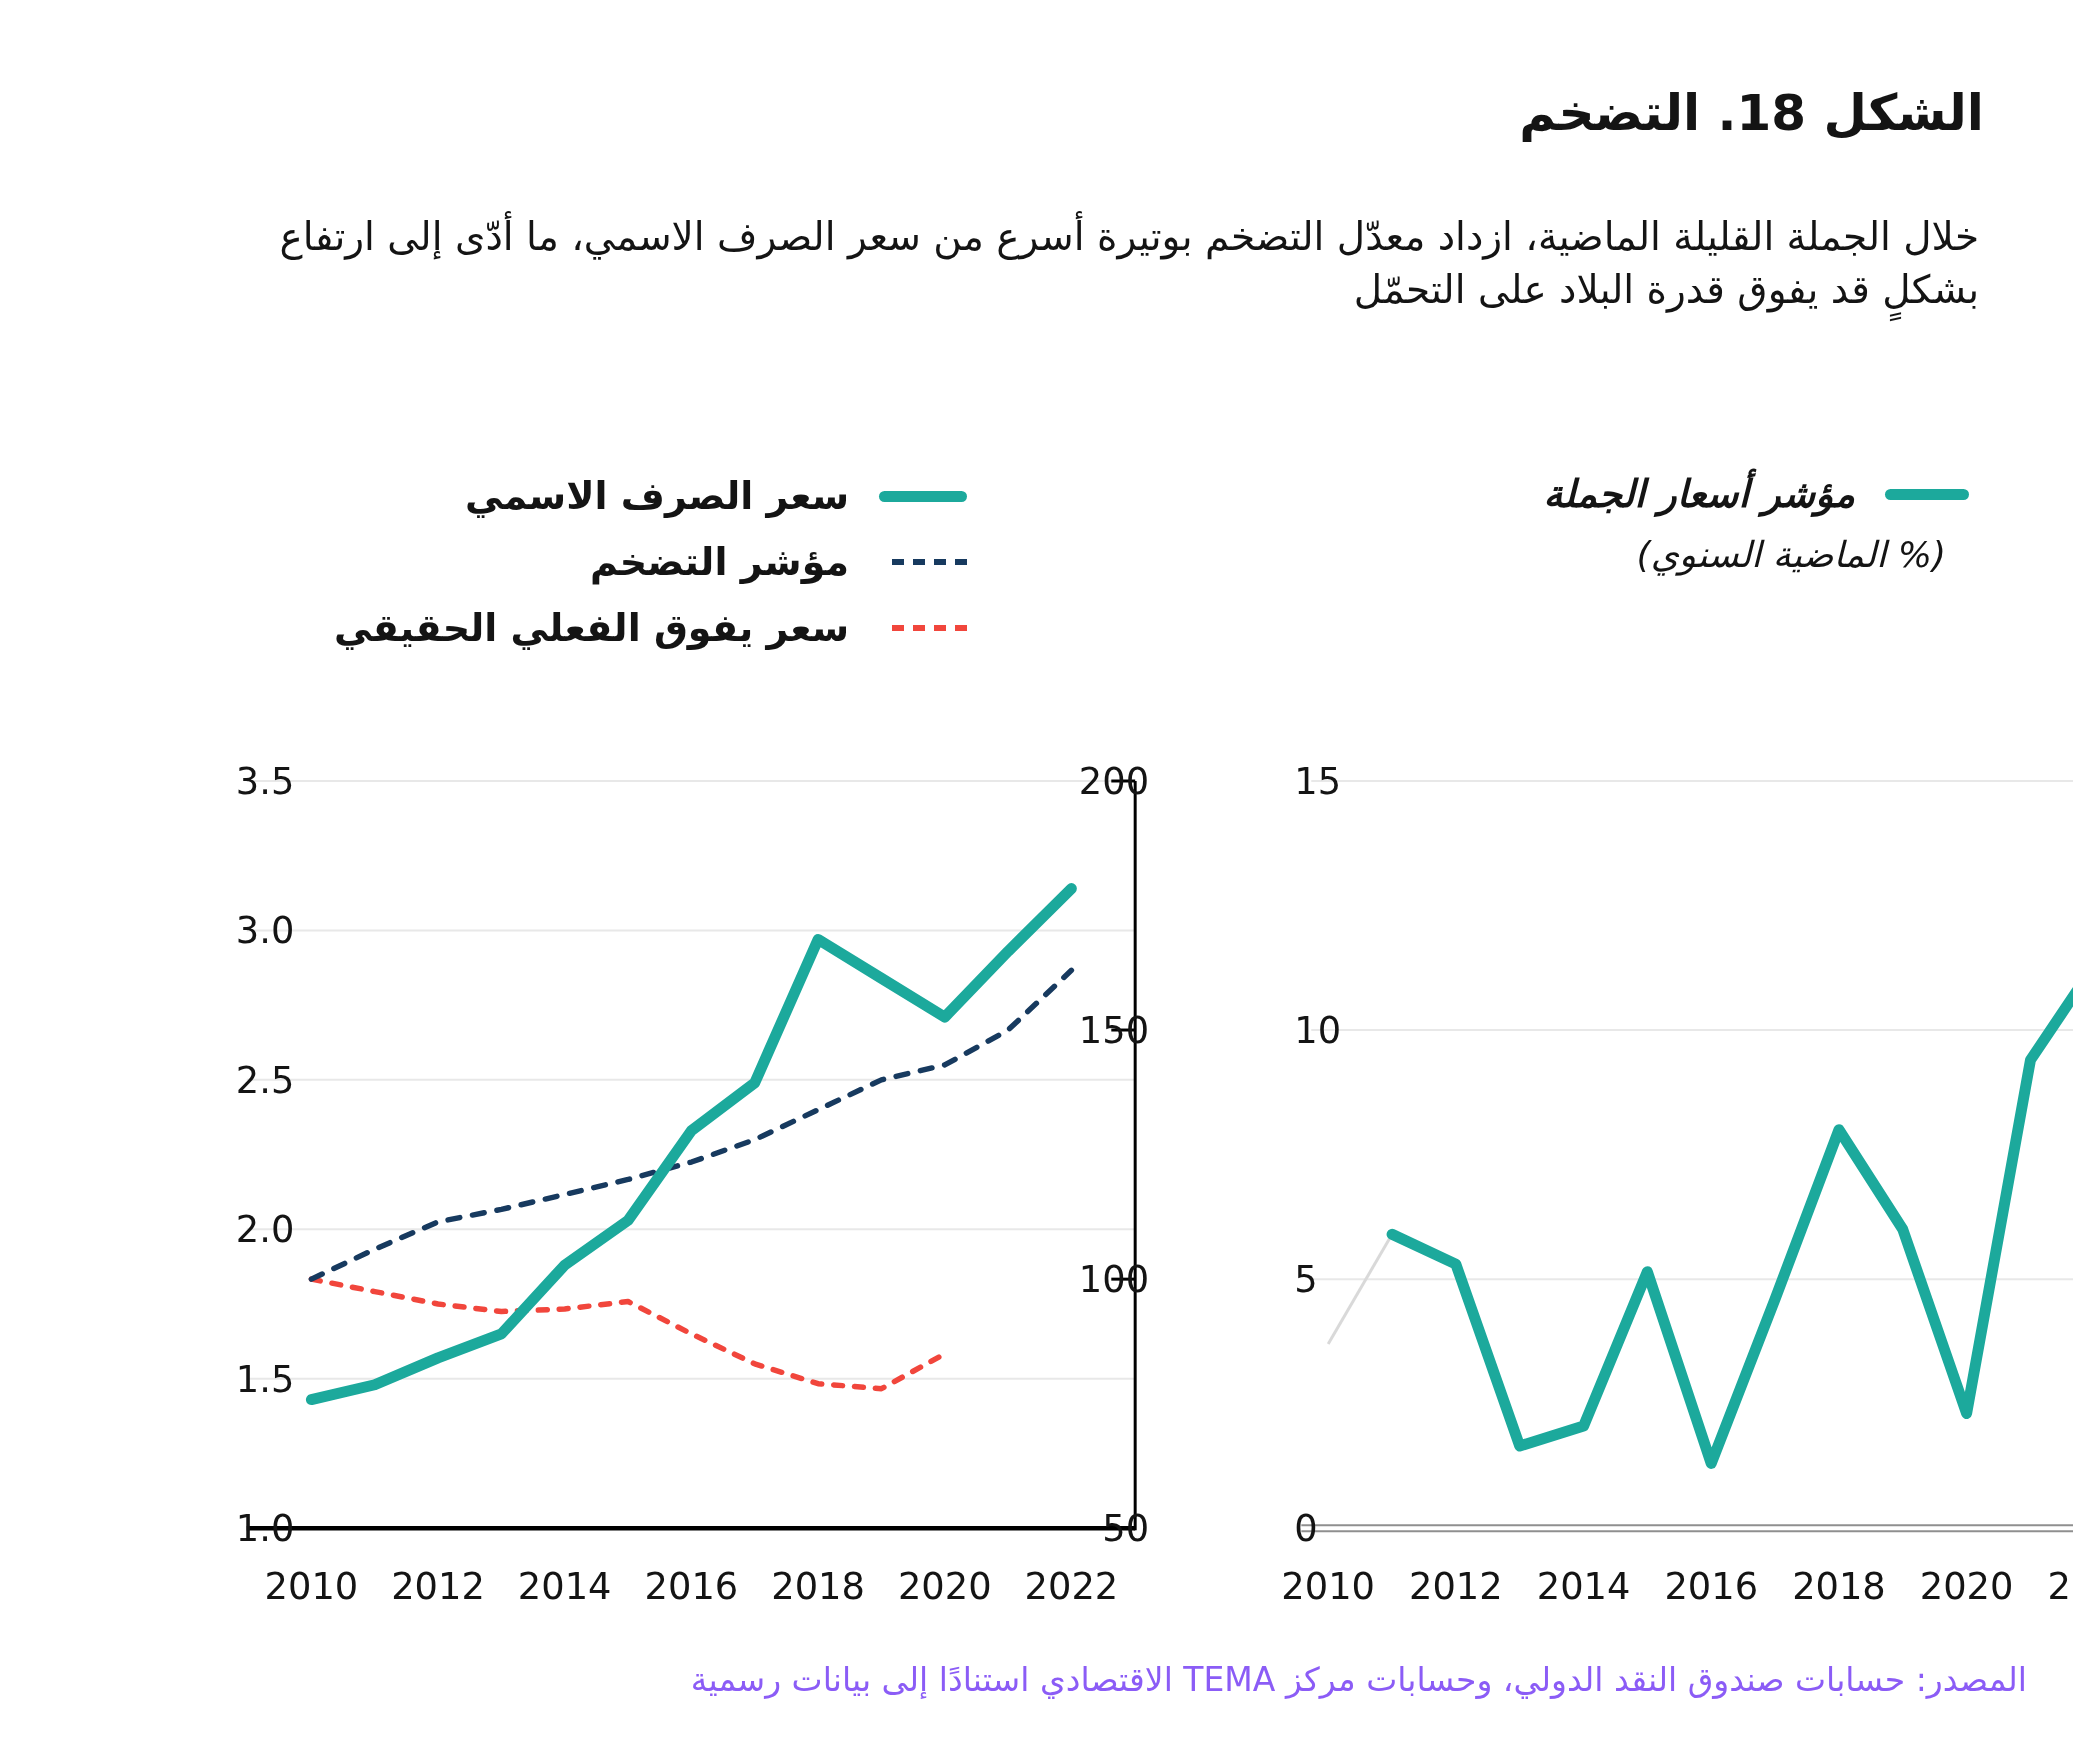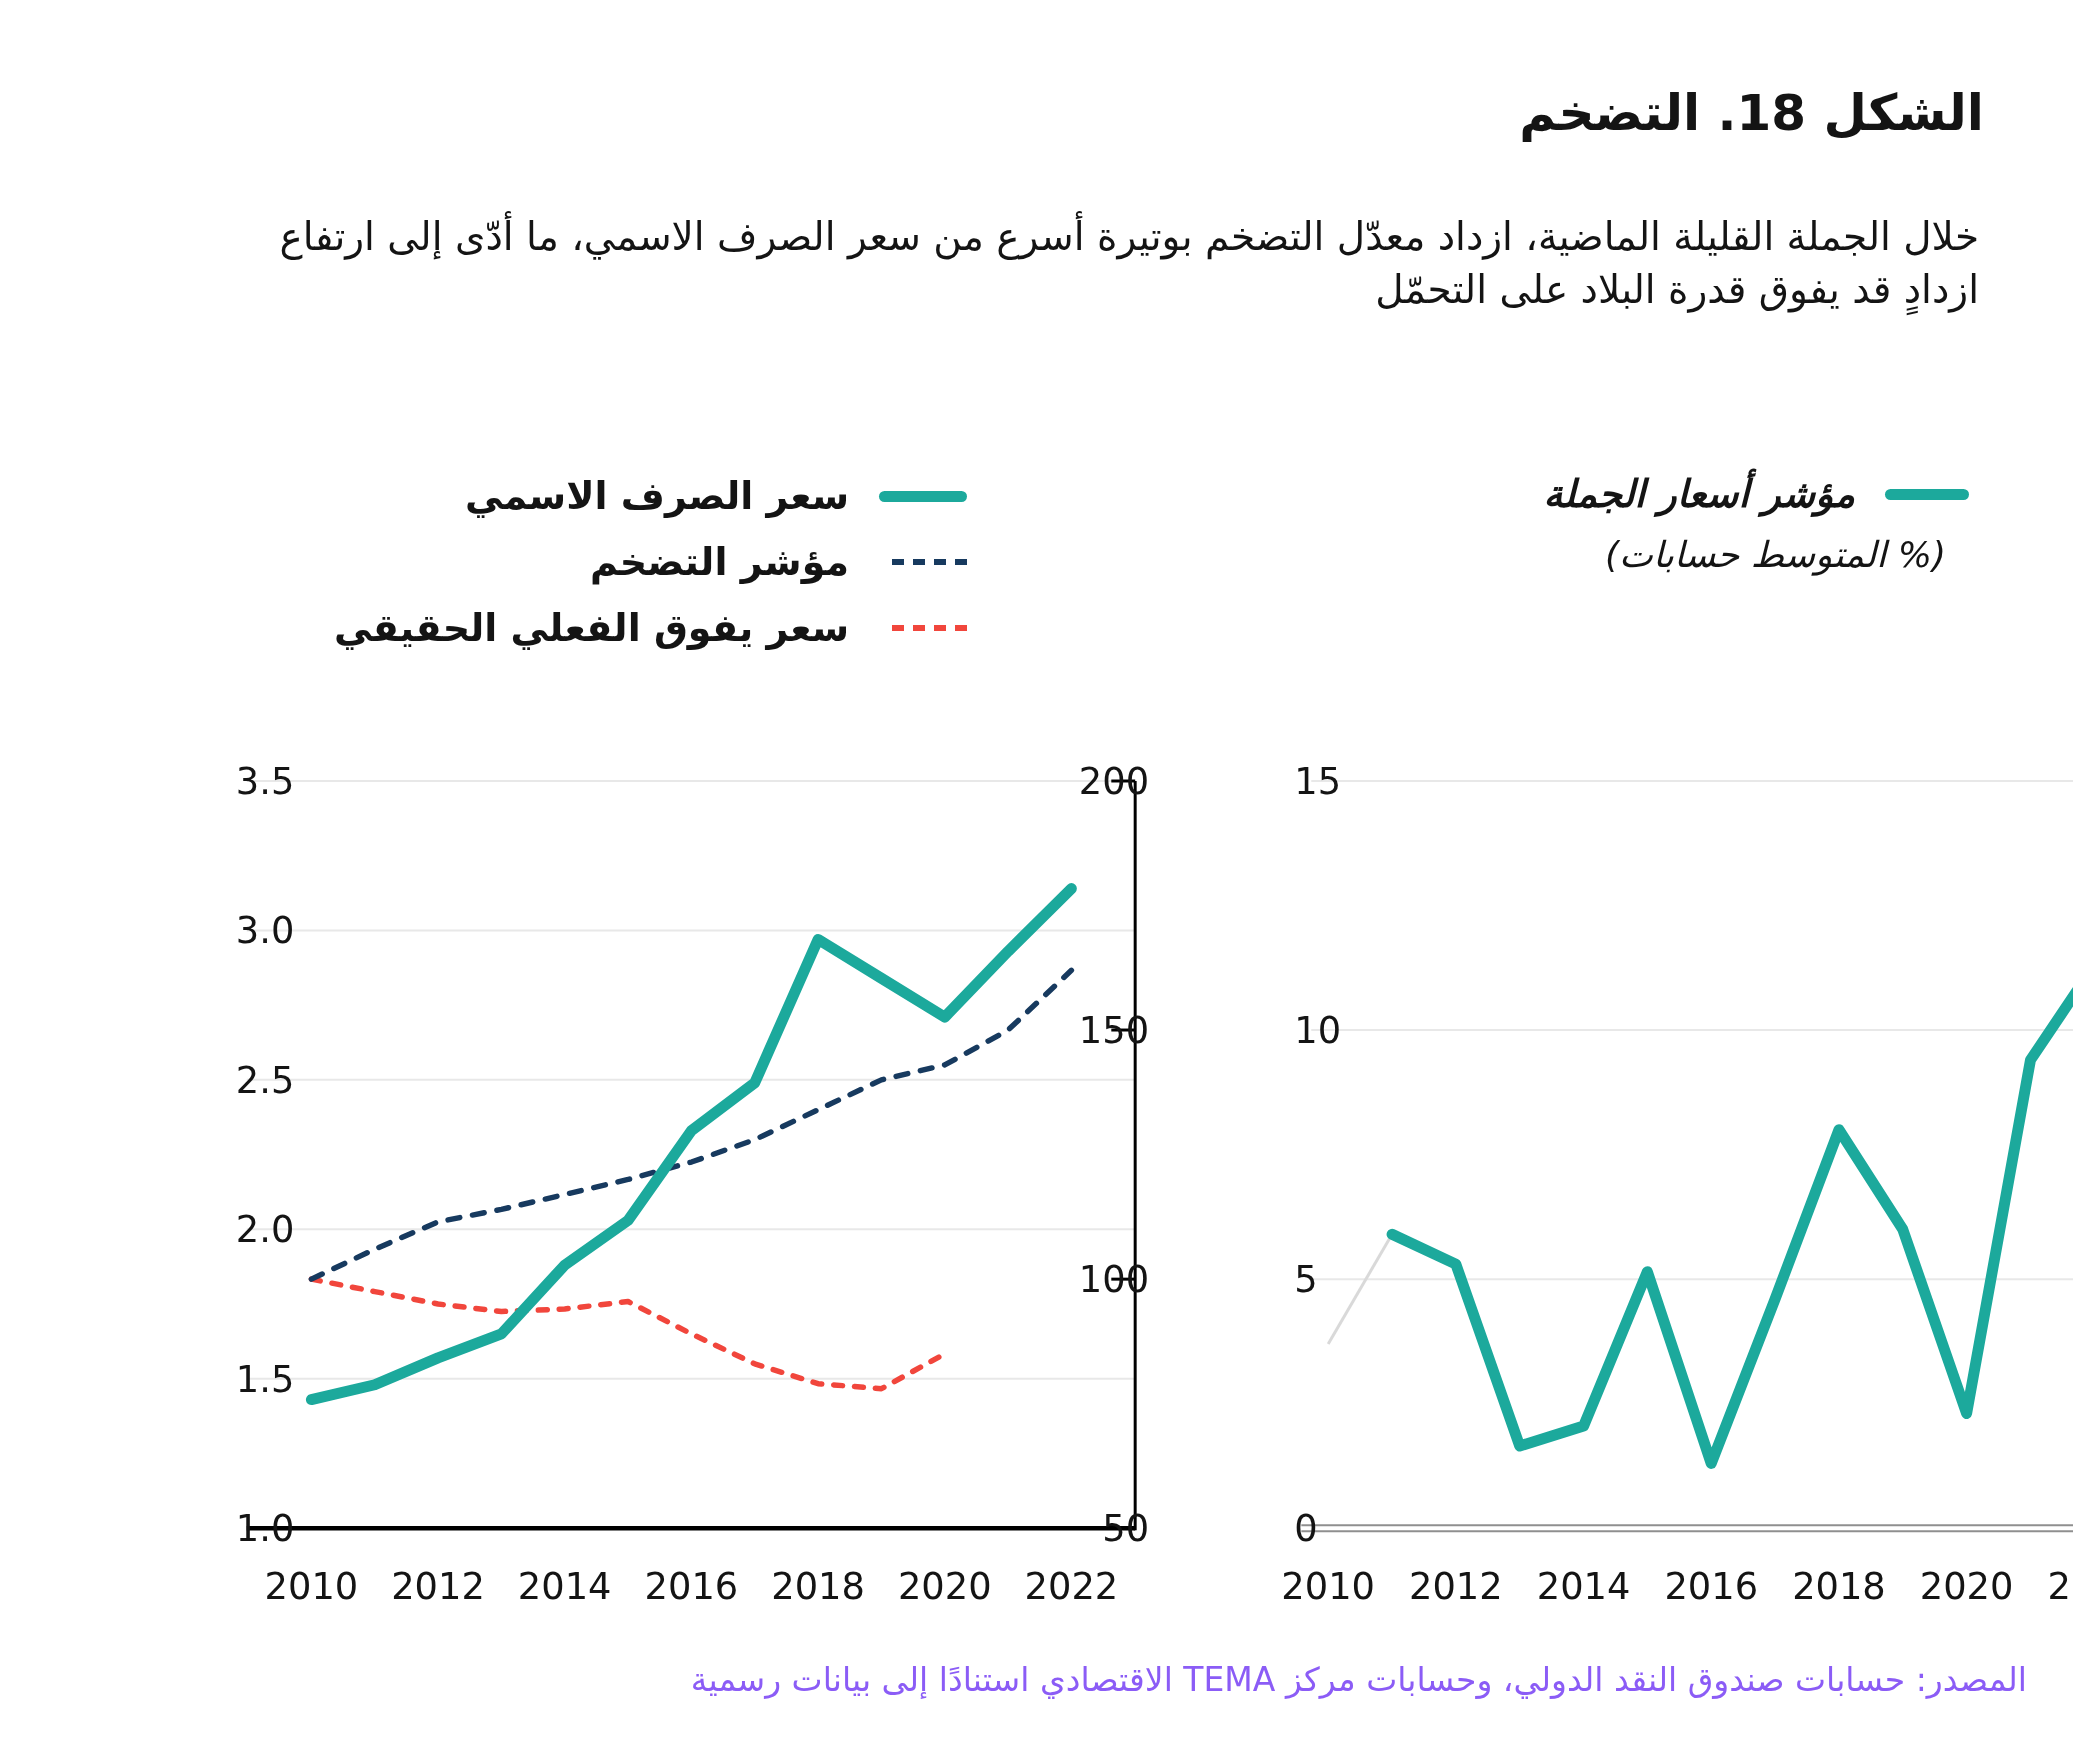--- a/index.html
+++ b/index.html
@@ -24,21 +24,21 @@
 </style>
 </head>
 <body>
 
 <div class="page">
 
   <h1 class="fig-title">الشكل 18. التضخم</h1>
 
   <div class="fig-desc">
     <div>خلال الجملة القليلة الماضية، ازداد معدّل التضخم بوتيرة أسرع من سعر الصرف الاسمي، ما أدّى إلى ارتفاع</div>
-    <div>ازدادٍ قد يفوق قدرة البلاد على التحمّل</div>
+    <div>بشكلٍ قد يفوق قدرة البلاد على التحمّل</div>
   </div>
 
   <div class="legend-left">
     <div class="lg-row">
       <span class="marker-slot">
           <span class="lg-solid"></span>
         </span>
       <span class="lg-label">سعر الصرف الاسمي</span>
     </div>
     <div class="lg-row">
@@ -56,21 +56,21 @@
   </div>
 
   <div class="legend-right">
     <div class="lg-row">
       <span class="marker-slot narrow">
           <span class="lg-solid narrow"></span>
         </span>
       <span class="lg-label">مؤشر أسعار الجملة</span>
     </div>
     <div class="lg-row">
-      <span class="lg-sub">(% المتوسط حسابات)</span>
+      <span class="lg-sub">(% الماضية السنوي)</span>
     </div>
   </div>
 
   <svg class="charts-svg" viewBox="0 0 2084 1765">
     <g id="left-grid">
         <line x1="115" y1="785.0" x2="1008" y2="785.0" stroke="#e8e8e8" stroke-width="2"></line>
         <line x1="115" y1="935.2" x2="1008" y2="935.2" stroke="#e8e8e8" stroke-width="2"></line>
         <line x1="115" y1="1085.4" x2="1008" y2="1085.4" stroke="#e8e8e8" stroke-width="2"></line>
         <line x1="115" y1="1235.6" x2="1008" y2="1235.6" stroke="#e8e8e8" stroke-width="2"></line>
         <line x1="115" y1="1385.8" x2="1008" y2="1385.8" stroke="#e8e8e8" stroke-width="2"></line>

